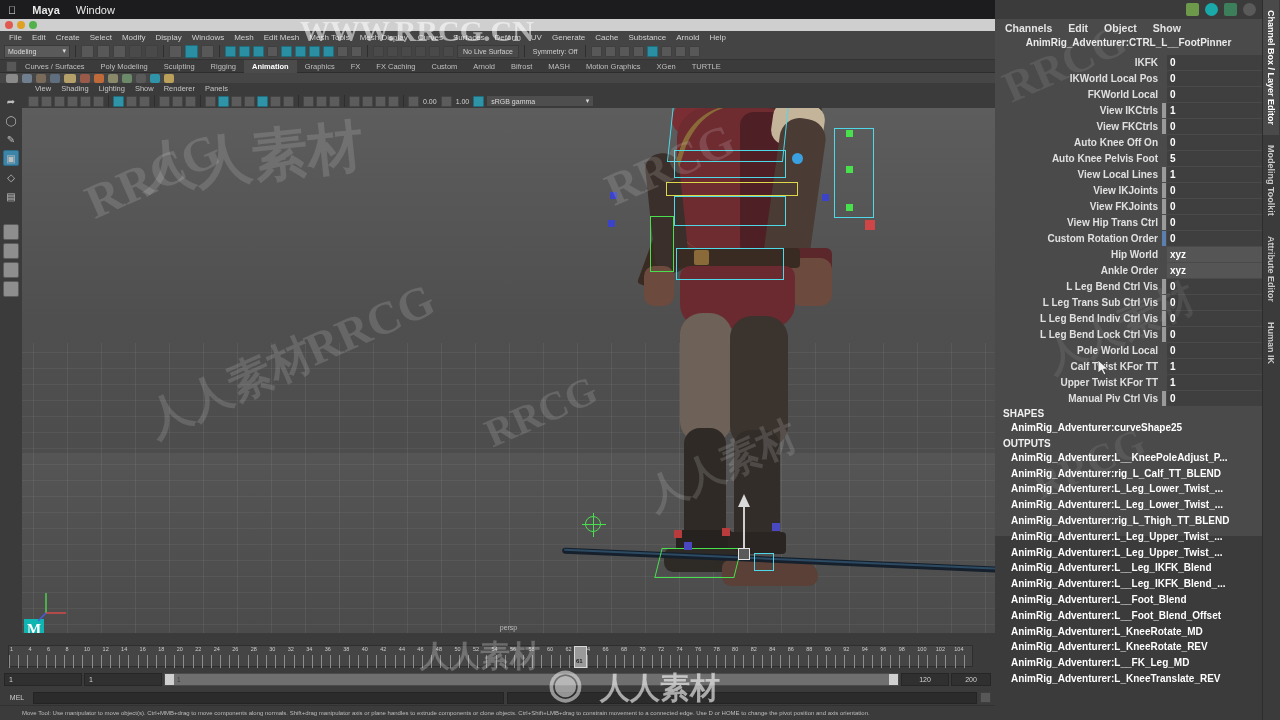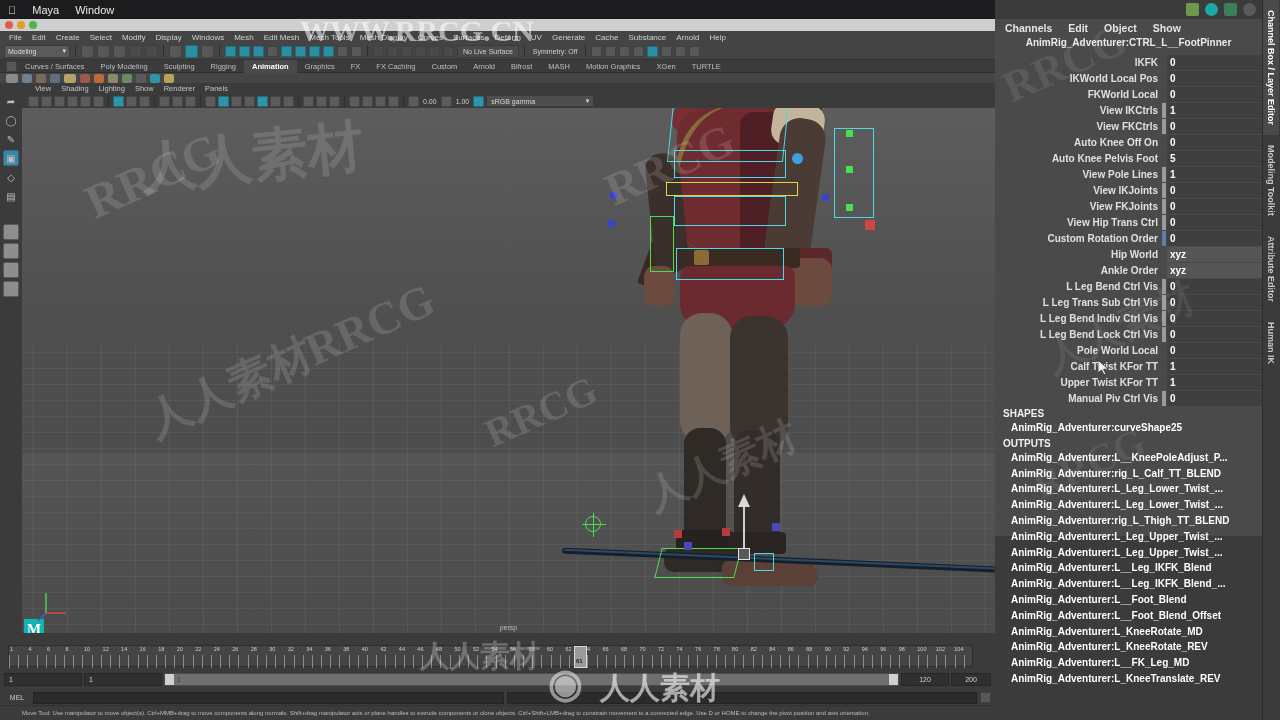--- a/index.html
+++ b/index.html
@@ -11,21 +11,21 @@
     color: #c8c8c8;
   }
   #app { position: relative; width: 1280px; height: 720px; }
 
   
   .osbar {
     position: absolute; top: 0; left: 0; width: 995px; height: 19px;
     background: #1c1c1e; display: flex; align-items: center;
     font-size: 11px; color: #e8e8e8; gap: 16px; padding-left: 8px;
   }
-  .osbar .bold { font-weight: normal; }
+  .osbar .bold { font-weight: bold; }
 
   
   .winbar {
     position: absolute; top: 19px; left: 0; width: 995px; height: 12px;
     background: #cfcfcf; display: flex; align-items: center; gap: 4px; padding-left: 5px;
   }
   .tl { width: 8px; height: 8px; border-radius: 50%; }
   .tl.r { background: #e05a4f; } .tl.y { background: #dfa123; } .tl.g { background: #52b14a; }
 
   
@@ -672,21 +672,21 @@
           <div class="attrname">Auto Knee Off On</div>
           <div class="lockbar none"></div>
           <div class="attrval">0</div>
         </div>
         <div class="attrrow">
           <div class="attrname">Auto Knee Pelvis Foot</div>
           <div class="lockbar none"></div>
           <div class="attrval">5</div>
         </div>
         <div class="attrrow">
-          <div class="attrname">View Pole Lines</div>
+          <div class="attrname">View Local Lines</div>
           <div class="lockbar "></div>
           <div class="attrval">1</div>
         </div>
         <div class="attrrow">
           <div class="attrname">View IKJoints</div>
           <div class="lockbar "></div>
           <div class="attrval">0</div>
         </div>
         <div class="attrrow">
           <div class="attrname">View FKJoints</div>

